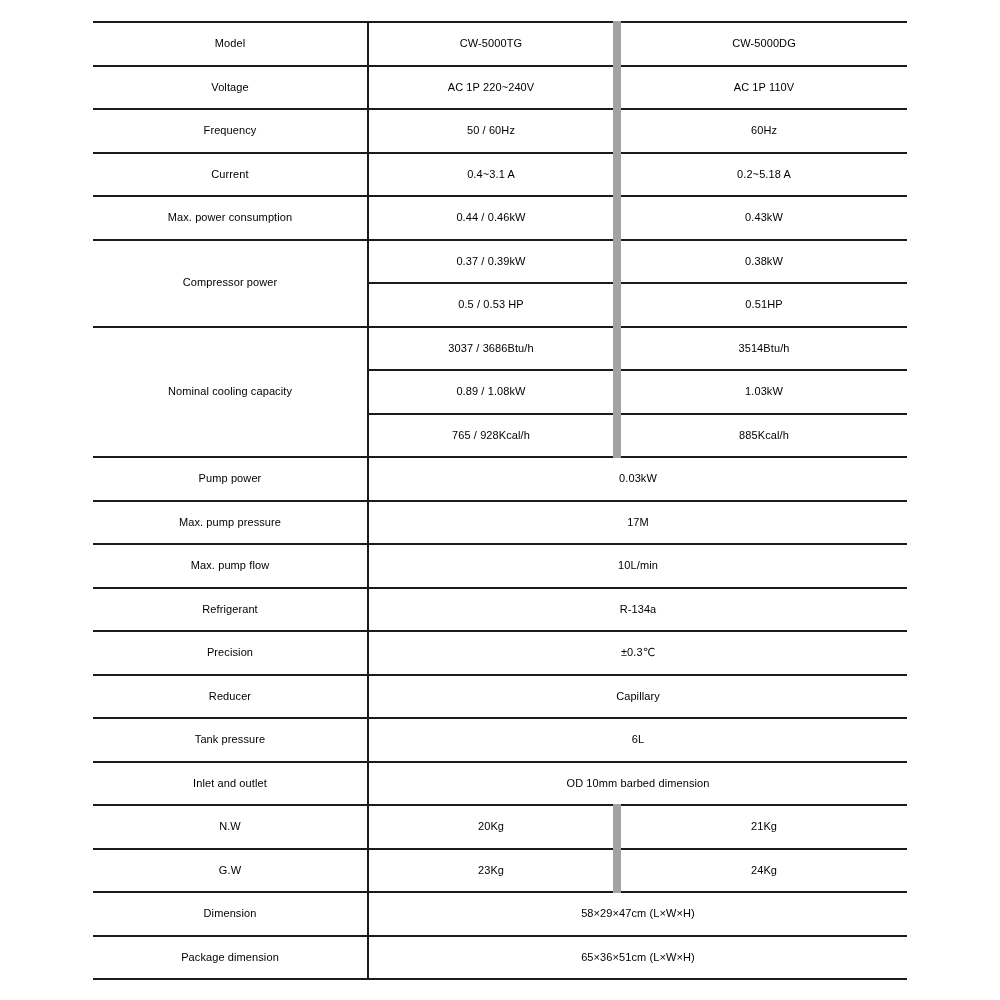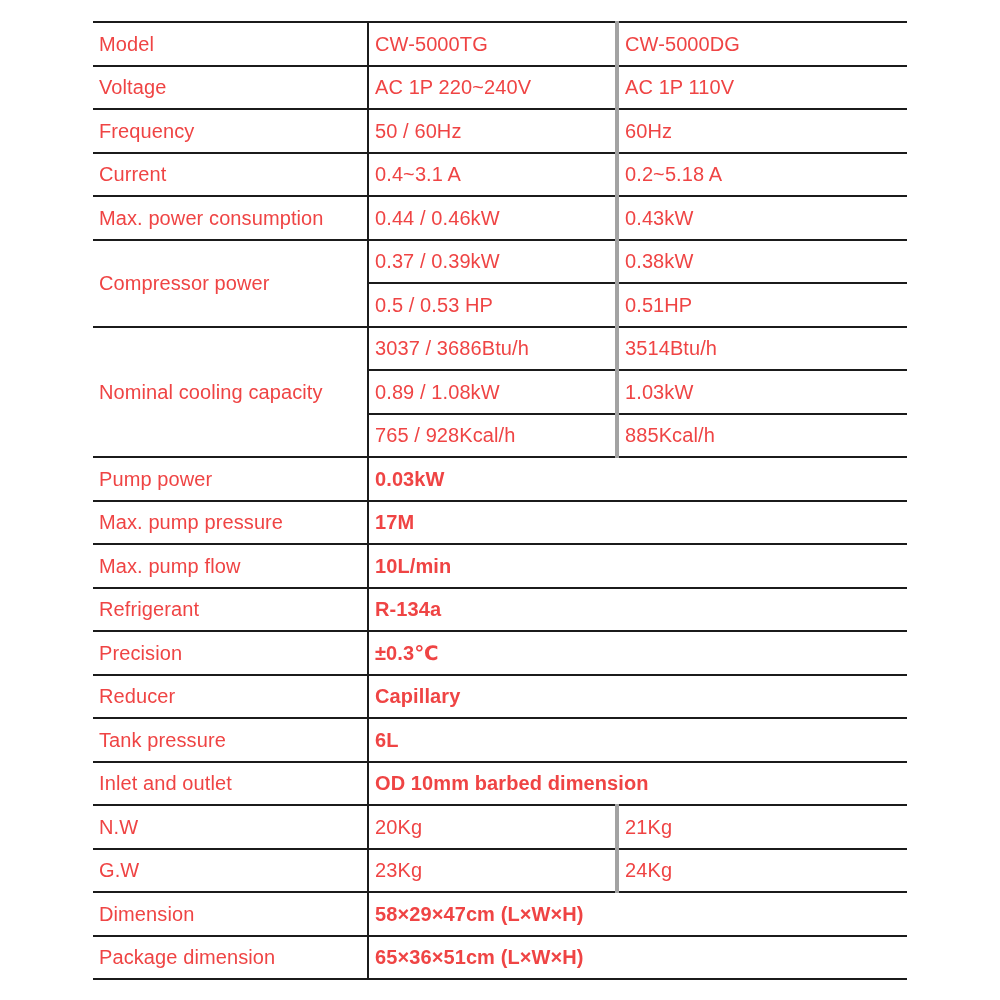--- a/index.html
+++ b/index.html
@@ -18,36 +18,36 @@
     width: 814px;
     border-collapse: collapse;
     table-layout: fixed;
   }
   table.spec tr { height: 43.5px; }
   table.spec td {
     border-top: 2px solid #1b1b1b;
     border-bottom: 2px solid #1b1b1b;
     border-left: none;
     border-right: none;
-    text-align: left;
+    text-align: center;
     vertical-align: middle;
-    font-size: 20px;
+    font-size: 11px;
     line-height: 1.2;
-    color: #ef4444;
+    color: #000000;
     letter-spacing: 0.1px;
     padding: 0 6px;
     overflow: hidden;
     white-space: nowrap;
   }
   
   table.spec td.lbl { border-right: 2px solid #1b1b1b; }
   
-  table.spec td.v1 { border-right: 4px solid #a3a3a3; }
+  table.spec td.v1 { border-right: 8px solid #a3a3a3; }
   
-  table.spec td.vspan { border-right: none; font-weight: bold; }
+  table.spec td.vspan { border-right: none; }
 </style>
 </head>
 <body>
 
 <div class="sheet">
   <table class="spec">
     <colgroup>
       <col style="width:275px">
       <col style="width:249px">
       <col style="width:290px">

